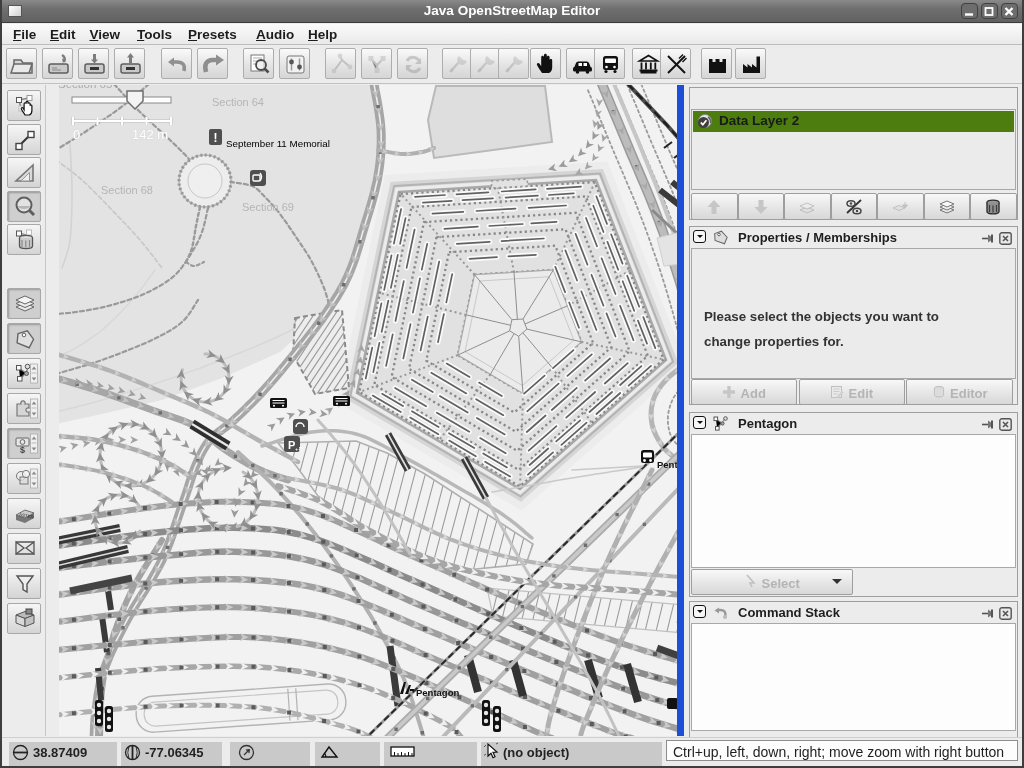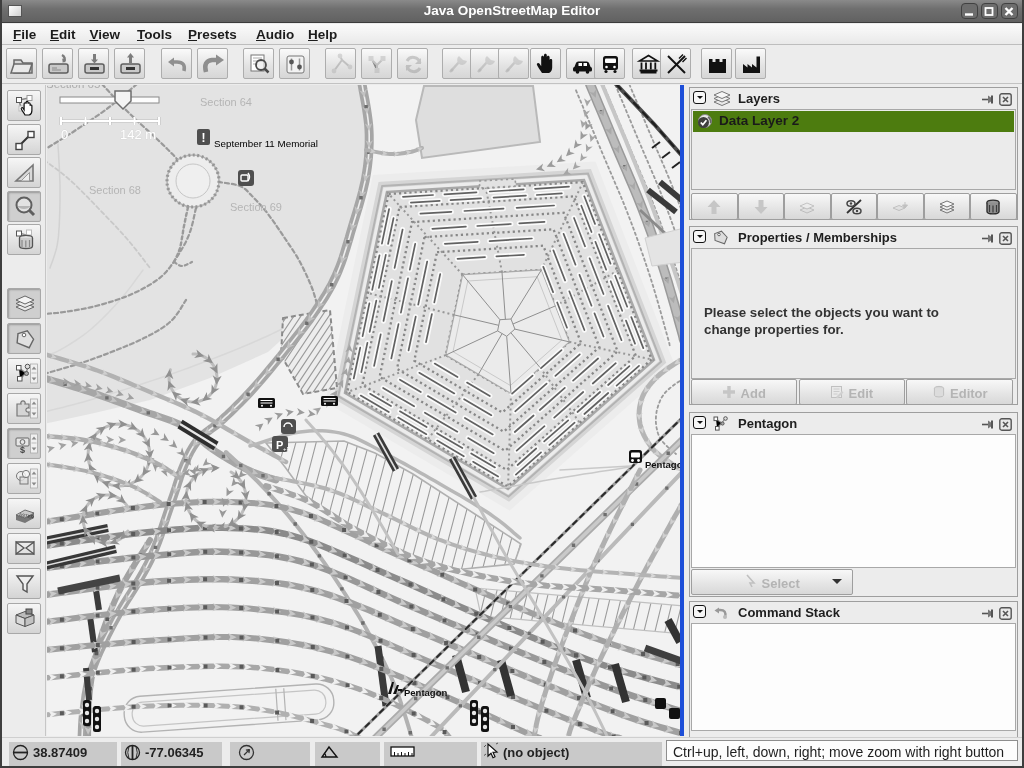--- a/index.html
+++ b/index.html
@@ -20,21 +20,21 @@
 #toolbar { position:absolute; left:2px; top:46px; width:1020px; height:38px;
   background:#ececec; border-bottom:1px solid #c2c2c2; }
 .tbtn { position:absolute; top:2px; width:31px; height:31px; border:1px solid #adadad;
   background:linear-gradient(#fafafa,#e2e2e2 60%,#d6d6d6); border-radius:2px; }
 .tbtn svg { position:absolute; left:2px; top:2px; }
 #lefttb { position:absolute; left:2px; top:85px; width:44px; height:651px; background:#ececec; border-right:1px solid #c6c6c6; }
 .lbtn { position:absolute; left:5px; width:34px; height:31px; border:1px solid #a8a8a8;
   background:linear-gradient(#f6f6f6,#e0e0e0 65%,#d4d4d4); border-radius:2px; }
 .lbtn.pressed { background:#cfcfcf; box-shadow:inset 1px 1px 2px #999; }
 .lbtn svg { position:absolute; left:4px; top:2px; }
-#mapwrap { position:absolute; left:47px; top:85px; width:637px; height:651px; overflow:hidden; border-right:4px solid #1d4ed8; }
+#mapwrap { position:absolute; left:47px; top:85px; width:637px; height:651px; overflow:hidden; border-right:7px solid #1d4ed8;padding-left:12px; }
 #rightcol { position:absolute; left:688px; top:85px; width:334px; height:651px; background:#ececec; }
 .panel { position:absolute; left:1px; width:329px; border:1px solid #9e9e9e; background:#ececec; }
 .phead { position:relative; height:20px; }
 .phead .ptitle { position:absolute; left:48px; top:3px; font-size:13px; font-weight:bold; color:#1e1e1e; }
 .collapse { position:absolute; left:3px; top:3px; width:13px; height:13px; border:1.5px solid #111; border-radius:3px; background:#f6f6f6; }
 .collapse:after { content:""; position:absolute; left:2.5px; top:4px; border:3.5px solid transparent; border-top-color:#111; }
 .pin { position:absolute; top:4px; width:14px; height:12px; }
 .pbody { position:absolute; left:1px; right:1px; background:#ebebeb; border:1px solid #a8a8a8; }
 .pbody.white { background:#fdfdfd; }
 .pbtn { position:absolute; border:1px solid #9e9e9e; background:linear-gradient(#f8f8f8,#e4e4e4 60%,#d8d8d8);
@@ -647,38 +647,20 @@
 <rect x="669" y="708" width="11" height="11" rx="2" fill="#111"></rect>
 <rect x="60" y="97" width="99" height="6" fill="#fdfdfd" stroke="#8a8a8a"></rect>
 <path d="M115,91 h16 v10 l-8,8 l-8,-8 Z" fill="#f4f4f4" stroke="#6e6e6e" stroke-width="1.5"></path>
 <path d="M61,121 h98 M61,117 v8 M85.5,117 v8 M110,117 v8 M134.5,117 v8 M159,117 v8" stroke="#bdbdbd" stroke-width="3" fill="none"></path>
 <path d="M61,121 h98 M61,117 v8 M85.5,117 v8 M110,117 v8 M134.5,117 v8 M159,117 v8" stroke="#ffffff" stroke-width="2" fill="none"></path>
 <text x="61" y="139" font-size="13" fill="#ffffff" stroke="#d9d9d9" stroke-width="1" paint-order="stroke">0</text>
 <text x="120" y="139" font-size="13" fill="#ffffff" stroke="#d9d9d9" stroke-width="1" paint-order="stroke">142 m</text>
     </svg></div>
 <div id="rightcol">
 <div class="panel" style="top:2px; height:133px">
-<div class="phead" style="top:0px">
-        <div class="collapse"></div>
-        <div class="abs" style="left:22px;top:2px"><svg width="20" height="16">
-            <path d="M2,12 l8,-3.5 l8,3.5 l-8,3.5 z" fill="#e8e8e8" stroke="#777"></path>
-            <path d="M2,8.5 l8,-3.5 l8,3.5 l-8,3.5 z" fill="#efefef" stroke="#777"></path>
-            <path d="M2,5 l8,-3.5 l8,3.5 l-8,3.5 z" fill="#f6f6f6" stroke="#777"></path>
-          </svg></div>
-        <div class="ptitle">Layers</div>
-        <div class="pin" style="left:291px"><svg width="16" height="13">
-            <path d="M1,6.5 h6" stroke="#555" stroke-width="1.6"></path>
-            <path d="M7,2.5 l3,2 v4 l-3,2 z" fill="#777"></path>
-            <path d="M10,2.5 h2 v8 h-2 z" fill="#555"></path>
-          </svg></div>
-        <div class="abs" style="left:309px;top:3.5px"><svg width="13" height="13">
-            <rect x="0.8" y="0.8" width="11.4" height="11.4" rx="2" fill="#e8e8e8" stroke="#555" stroke-width="1.4"></rect>
-            <path d="M4,4 l5,5 M9,4 l-5,5" stroke="#555" stroke-width="1.6"></path>
-          </svg></div>
-      </div>
 <div class="pbody" style="top:21px; height:81px">
 <div class="abs" style="left:1px;top:1px;width:321px;height:21px;background:#4d7c0f">
           <svg width="18" height="17" style="position:absolute;left:3px;top:2px">
             <circle cx="9" cy="8" r="6.5" fill="#e8e8e8" stroke="#888"></circle>
             <circle cx="7.5" cy="9.5" r="5.5" fill="#3f3f3f"></circle>
             <path d="M4.8,9.5 l2,2.2 l3.6,-4.4" stroke="#fff" stroke-width="1.8" fill="none"></path>
             <path d="M12,4 a6,6 0 0 1 2.5,6" stroke="#666" stroke-width="1.6" fill="none"></path>
           </svg>
           <span style="position:absolute;left:26px;top:2px;font-size:13.5px;font-weight:bold;color:#1a1a1a">Data Layer 2</span>
         </div>
@@ -731,21 +713,21 @@
             <path d="M1,6.5 h6" stroke="#555" stroke-width="1.6"></path>
             <path d="M7,2.5 l3,2 v4 l-3,2 z" fill="#777"></path>
             <path d="M10,2.5 h2 v8 h-2 z" fill="#555"></path>
           </svg></div>
         <div class="abs" style="left:309px;top:3.5px"><svg width="13" height="13">
             <rect x="0.8" y="0.8" width="11.4" height="11.4" rx="2" fill="#e8e8e8" stroke="#555" stroke-width="1.4"></rect>
             <path d="M4,4 l5,5 M9,4 l-5,5" stroke="#555" stroke-width="1.6"></path>
           </svg></div>
       </div>
 <div class="pbody" style="top:21px; height:131px">
-        <div class="abs" style="left:12px;top:55px;width:283px;font-size:13.3px;font-weight:bold;color:#333;line-height:17px">Please select the objects you want to change properties for.</div>
+        <div class="abs" style="left:12px;top:55px;width:283px;font-size:13.3px;font-weight:bold;color:#333;line-height:25px">Please select the objects you want to change properties for.</div>
       </div>
 <div class="pbtn" style="left:1px;top:152px;width:106px;height:26px;padding-top:4px"><span style="vertical-align:middle"><svg width="14" height="14">
             <path d="M7,1 v12 M1,7 h12" stroke="#c6c6c6" stroke-width="3.4"></path>
           </svg></span> <span class="lab">Add</span></div>
 <div class="pbtn" style="left:108.6px;top:152px;width:106px;height:26px;padding-top:4px"><span style="vertical-align:middle"><svg width="14" height="14">
             <rect x="1.5" y="1.5" width="10" height="11" fill="#e9e9e9" stroke="#c0c0c0"></rect>
             <path d="M3.5,4 h6 M3.5,6.5 h6 M3.5,9 h4" stroke="#cccccc"></path>
             <path d="M6,12 l6,-6 l1.5,1.5 l-6,6 z" fill="#d0d0d0"></path>
           </svg></span> <span class="lab">Edit</span></div>
 <div class="pbtn" style="left:216.2px;top:152px;width:106.8px;height:26px;padding-top:4px"><span style="vertical-align:middle"><svg width="14" height="14">

